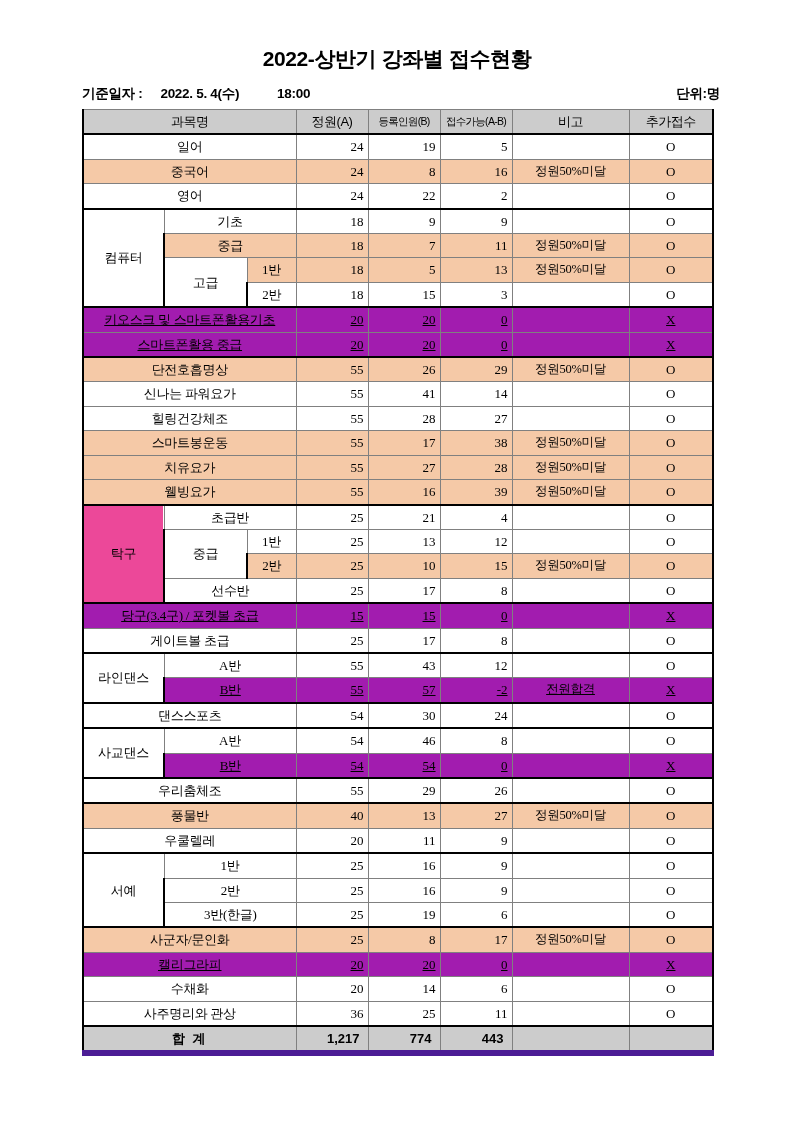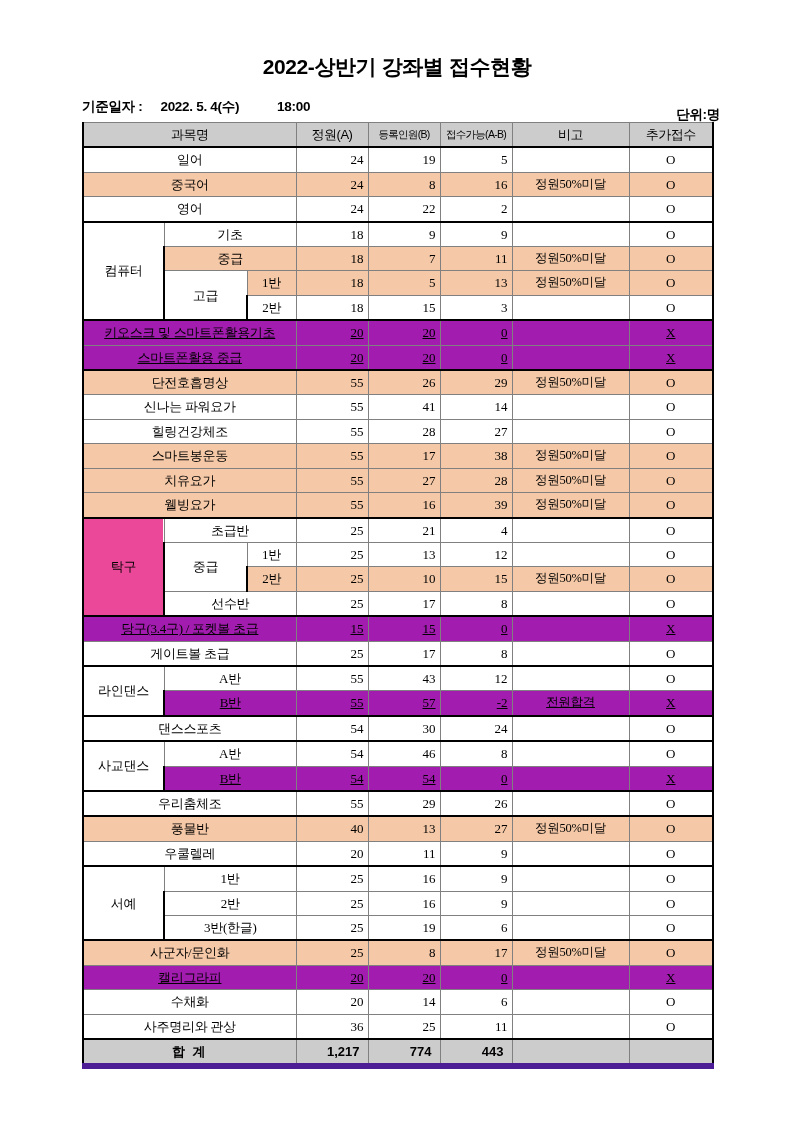--- a/index.html
+++ b/index.html
@@ -23,40 +23,40 @@
     padding: 0;
   }
 
   
   .title {
     text-align: center;
     font-family: "Liberation Sans", "DejaVu Sans", sans-serif;
     font-size: 21px;
     font-weight: bold;
     letter-spacing: -0.4px;
-    margin: 16px;
+    margin: 8px;
     padding-top: 36px;
     line-height: 30px;
   }
 
   
   .metabar {
     position: relative;
     margin: 11px 74px 0 82px;
     height: 20px;
     font-family: "Liberation Sans", "DejaVu Sans", sans-serif;
     font-size: 13.5px;
     font-weight: bold;
     letter-spacing: -0.3px;
   }
   .meta-left { position: absolute; left: 0; top: 0; white-space: nowrap; }
   .meta-label { display: inline-block; }
   .meta-date  { display: inline-block; margin-left: 18px; }
   .meta-time  { display: inline-block; margin-left: 38px; }
-  .meta-unit  { position: absolute; right: 0; top: 8px; white-space: nowrap; }
+  .meta-unit  { position: absolute; right: 0; top: 0; white-space: nowrap; }
 
   
   table.grid {
     border-collapse: collapse;
     table-layout: fixed;
     margin: 4px 4px 0 82px;
     width: 630px;
     font-size: 12.5px;
   }
   table.grid td, table.grid th {

